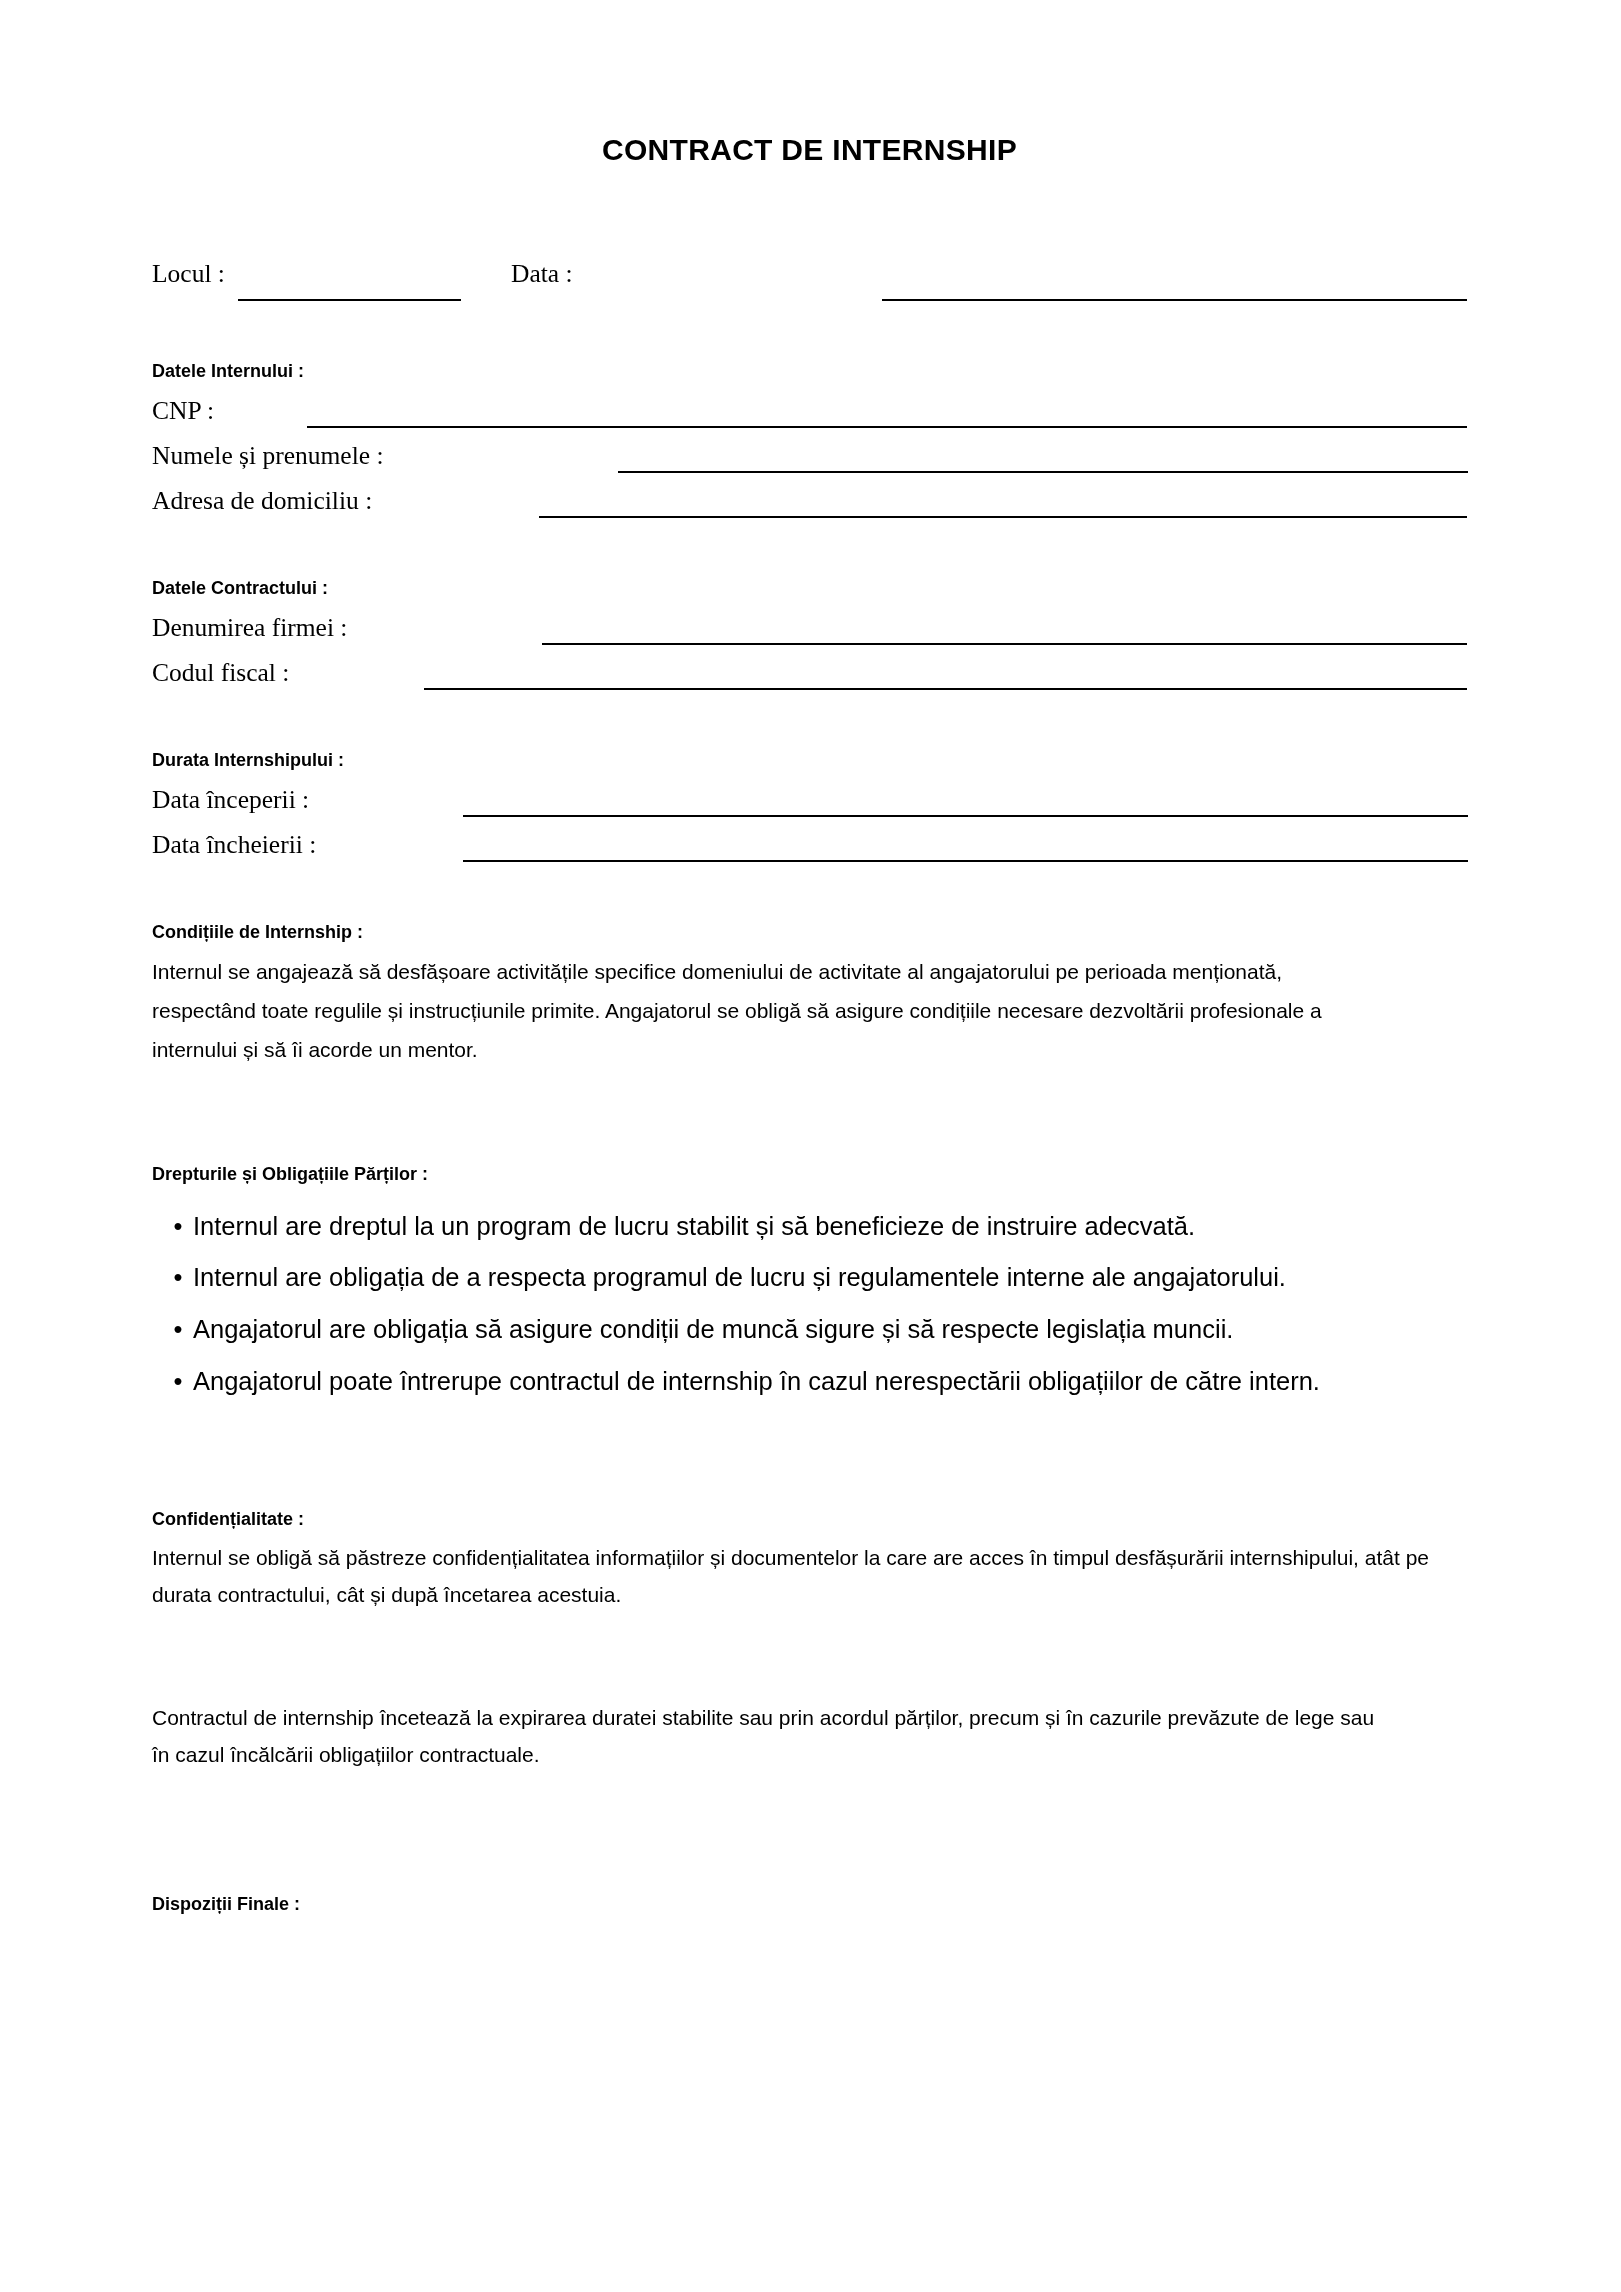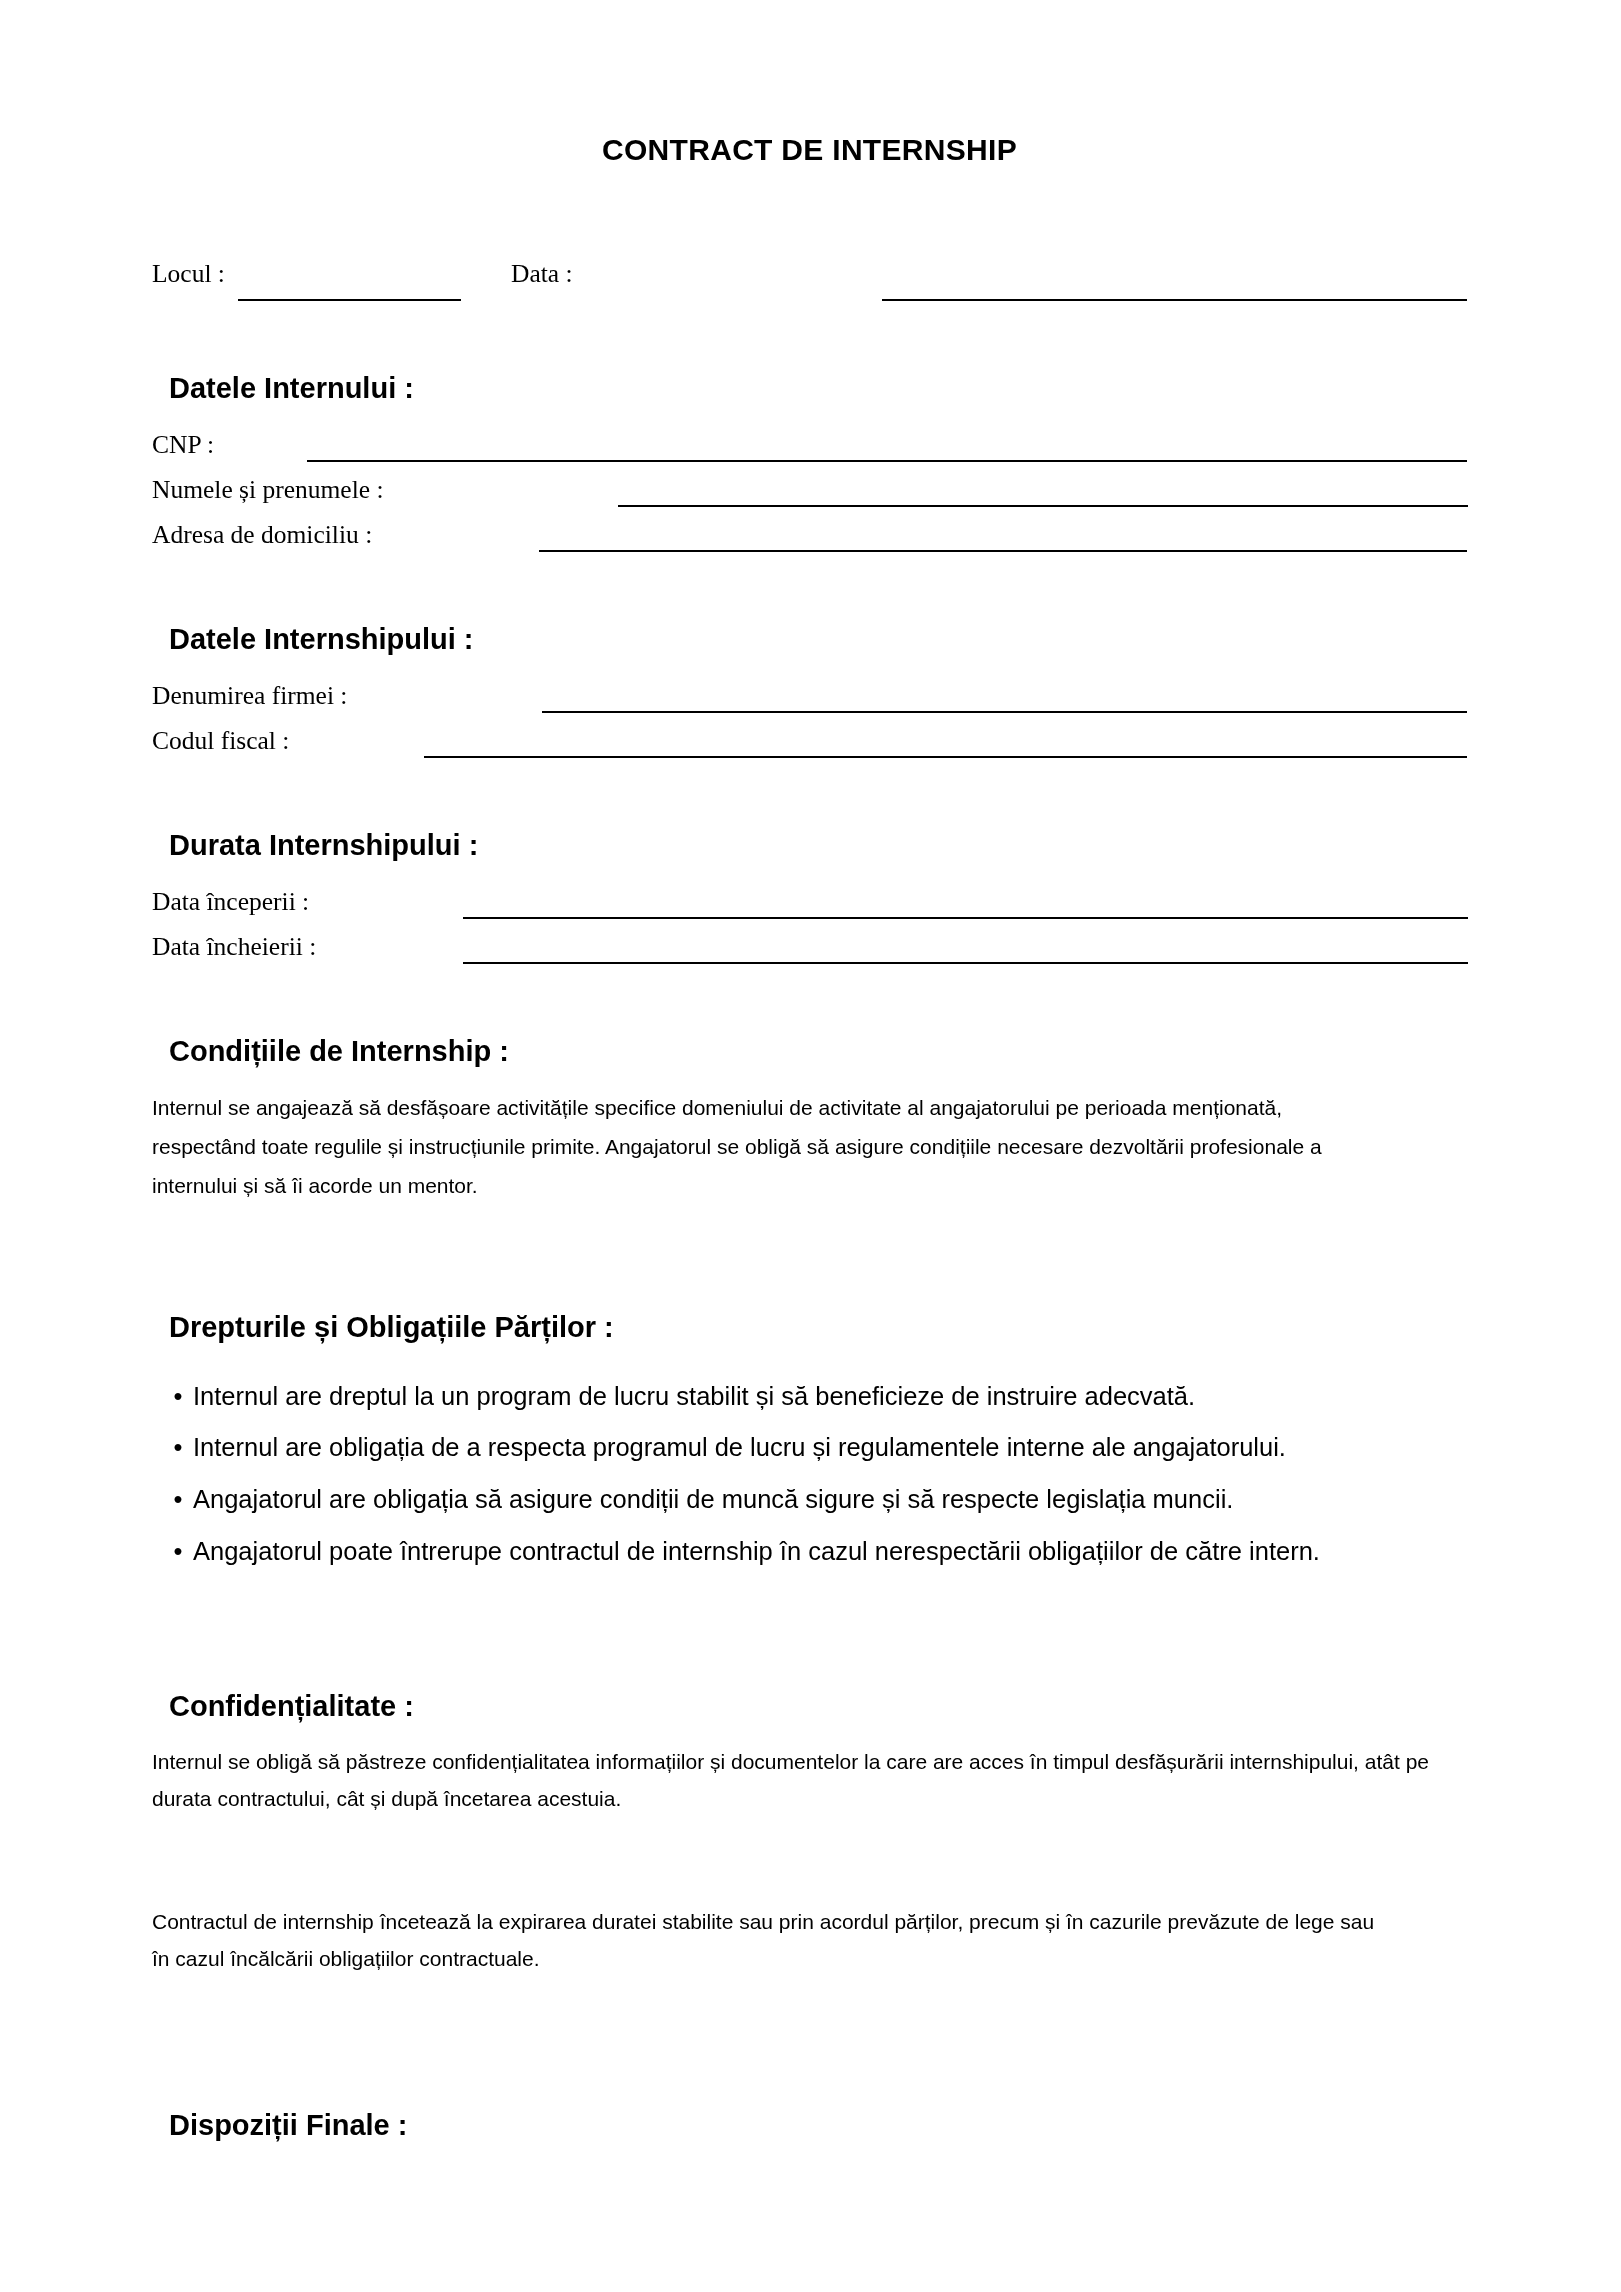--- a/index.html
+++ b/index.html
@@ -40,24 +40,24 @@
     line-height: 1.2;
   }
 
   
   .para {
     font-size: 21px;
     line-height: 39px;
     margin: 0;
   }
   .section-heading {
-    font-size: 29px;
+    font-size: 18px;
     font-weight: bold;
     line-height: 39px;
-    margin: 17px;
+    margin: 0;
   }
 
   
   .field-row {
     position: relative;
     height: 45px;
     font-size: 25.5px;
     line-height: 39px;
     white-space: nowrap;
   }
@@ -123,21 +123,21 @@
       <span class="rule" style="left:466px; width:850px;"></span>
     </div>
 
     <div class="field-row">
       <span class="field-label">Adresa de domiciliu :</span>
       <span class="rule" style="left:387px; width:928px;"></span>
     </div>
 
     <div class="spacer-md"></div>
 
-    <div class="section-heading">Datele Internshipului :</div>
+    <div class="section-heading">Datele Contractului :</div>
 
     <div class="field-row">
       <span class="field-label">Denumirea firmei :</span>
       <span class="rule" style="left:390px; width:925px;"></span>
     </div>
 
     <div class="field-row">
       <span class="field-label">Codul fiscal :</span>
       <span class="rule" style="left:272px; width:1043px;"></span>
     </div>

